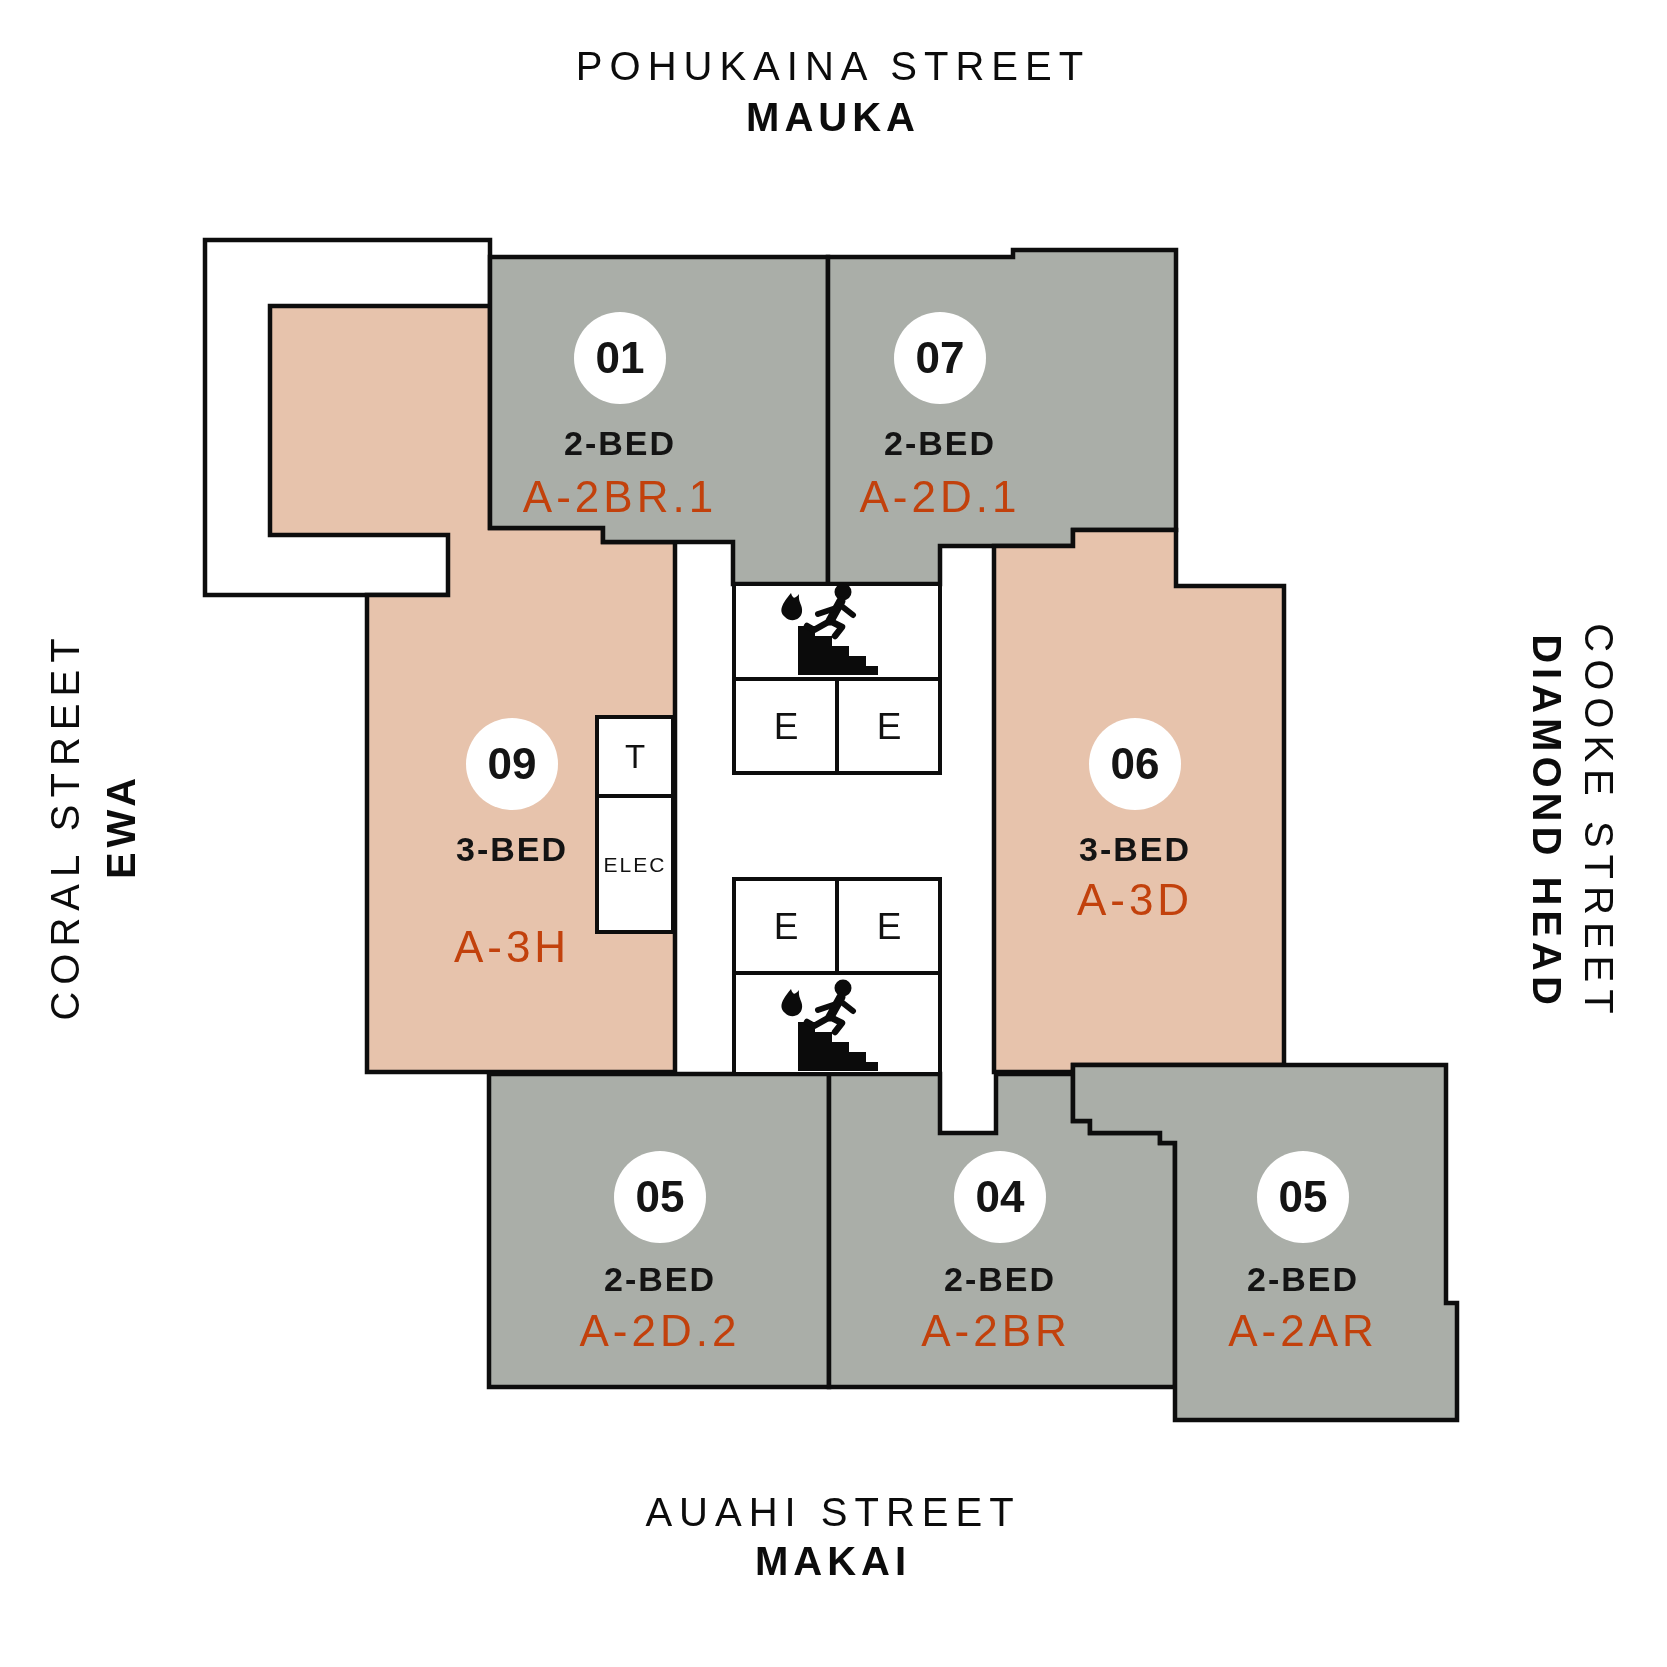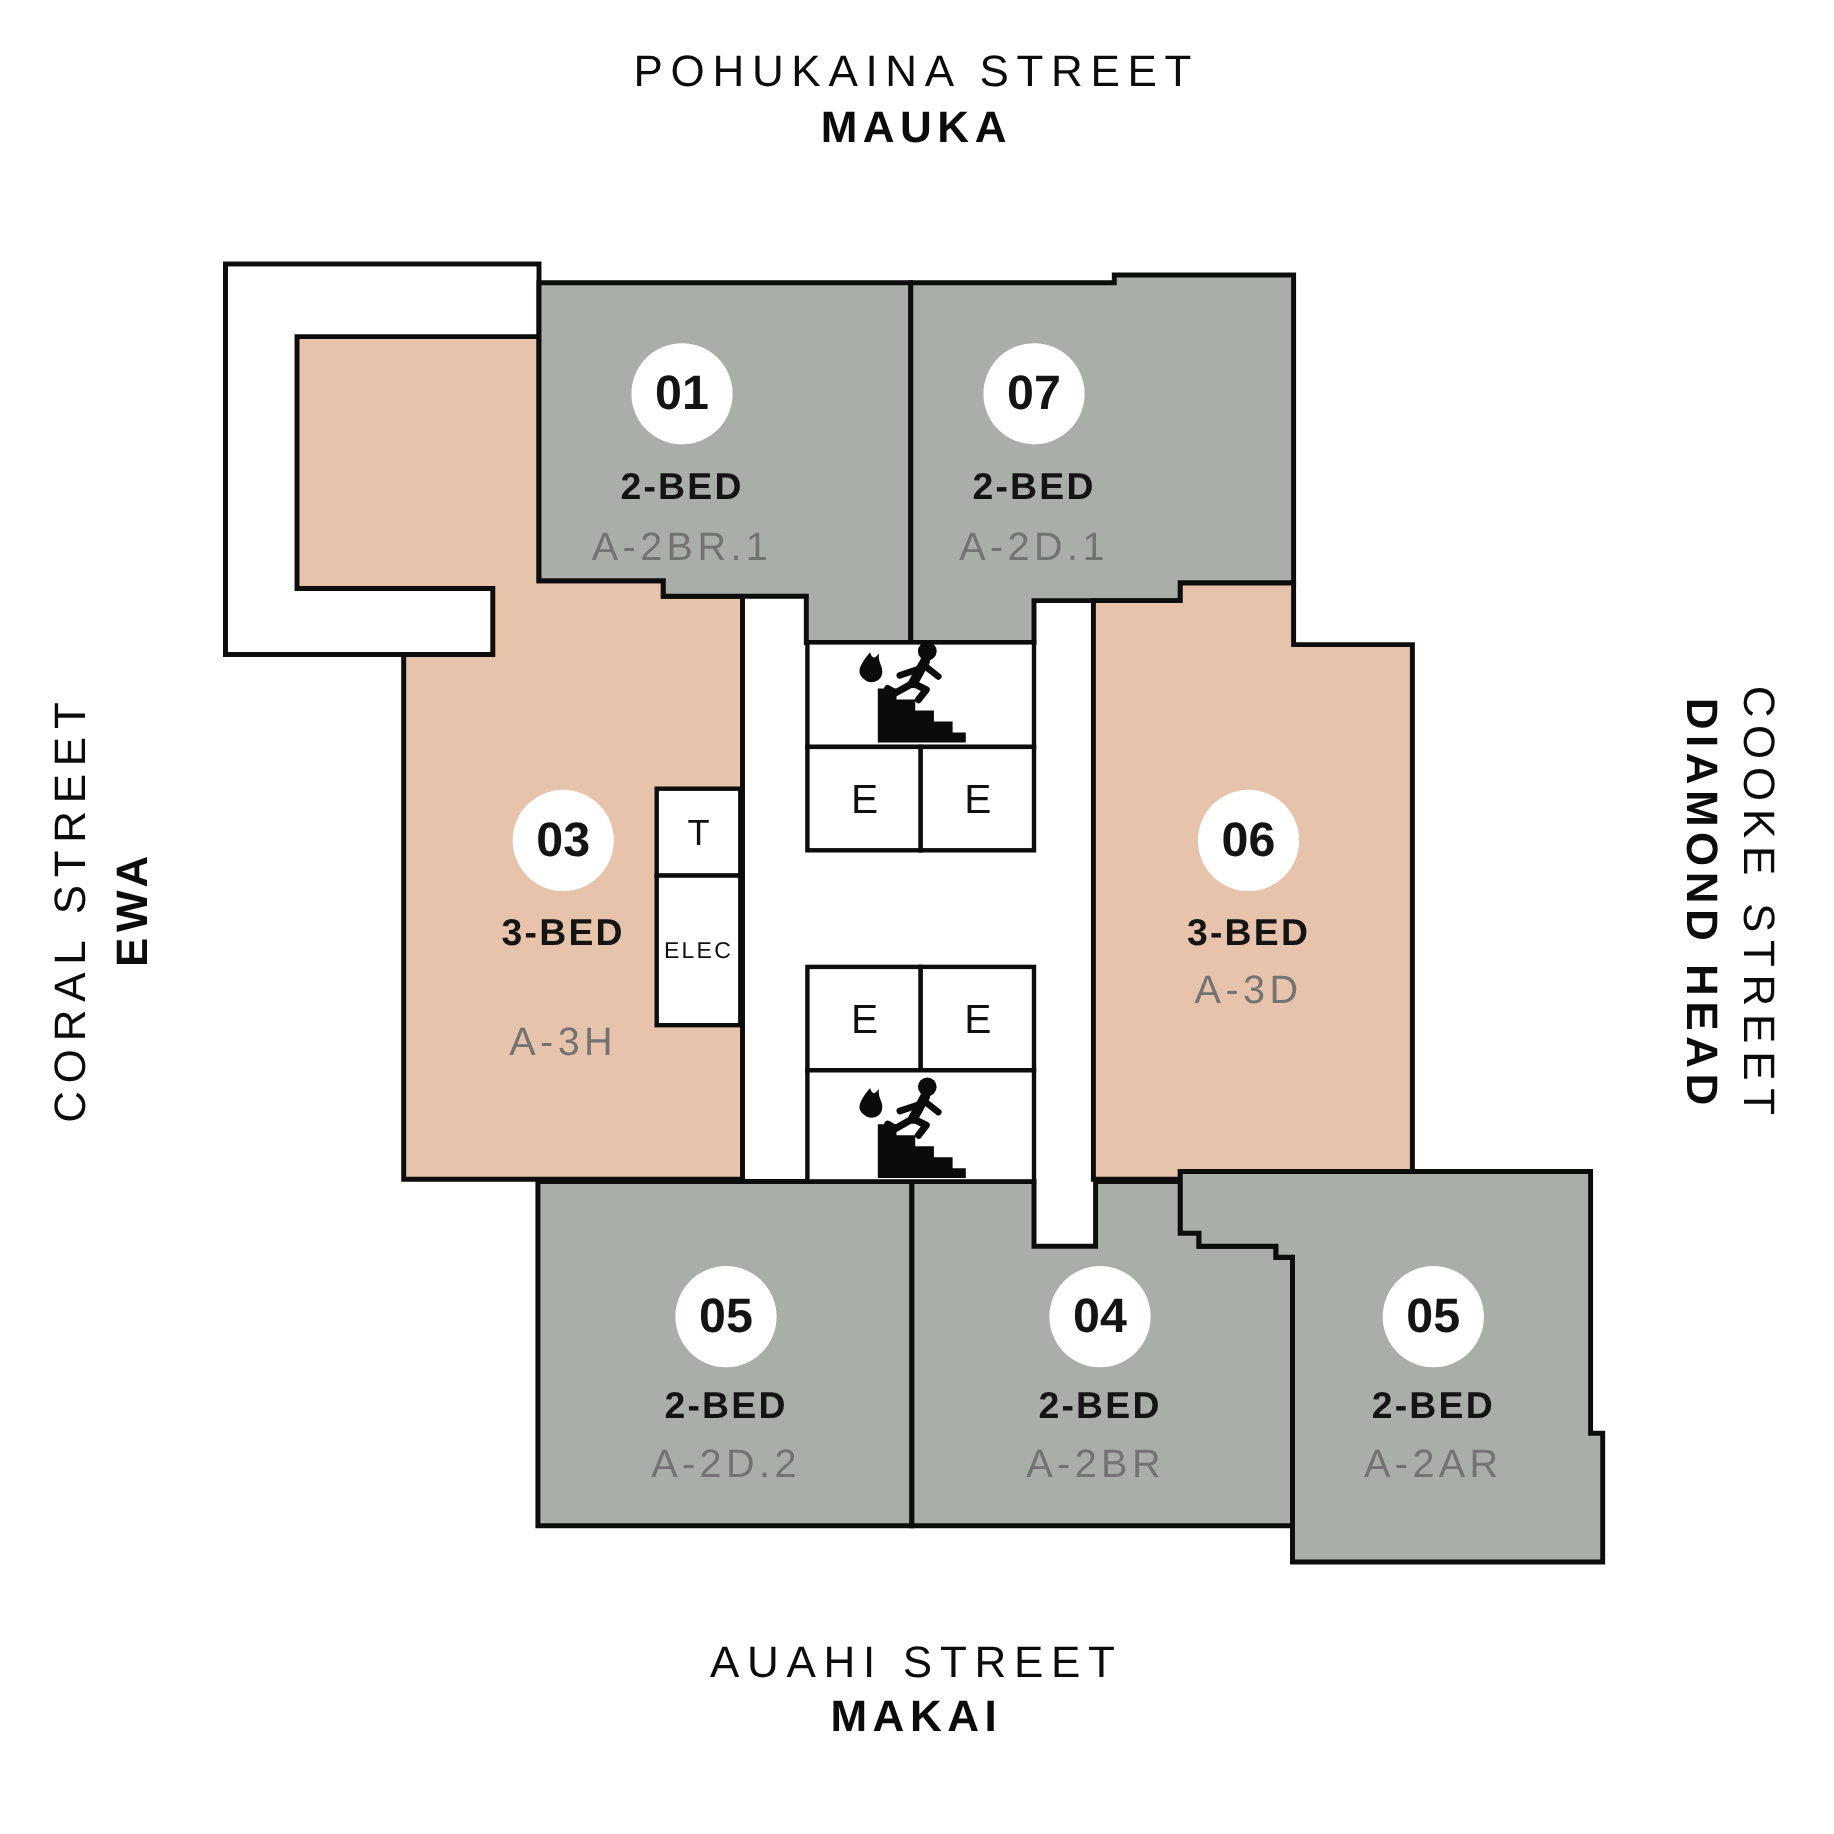--- a/index.html
+++ b/index.html
@@ -17,21 +17,21 @@
   .street{font-size:40px;letter-spacing:7px;color:#0c0c0c;}
   .direction{font-size:40px;font-weight:700;letter-spacing:5px;color:#0c0c0c;}
   .rot-left{transform:translate(-50%,-50%) rotate(-90deg);}
   .rot-right{transform:translate(-50%,-50%) rotate(90deg);}
   .unit-circle{
     width:92px;height:92px;border-radius:50%;background:#ffffff;
     display:flex;align-items:center;justify-content:center;
     font-size:44px;font-weight:700;color:#141414;
   }
   .unit-type{font-size:34px;font-weight:700;letter-spacing:2px;color:#141414;}
-  .unit-code{font-size:36px;letter-spacing:4px;color:#737373;}
+  .unit-code{font-size:44px;letter-spacing:4px;color:#c2410c;}
   .e-label{font-size:37px;color:#111;}
   .t-label{font-size:33px;color:#111;}
   .elec-label{font-size:21px;letter-spacing:2px;color:#111;}
 </style>
 </head>
 <body>
 
 <div class="canvas">
 
   <svg class="plan-svg" width="1667" height="1667" viewBox="0 0 1667 1667">
@@ -105,21 +105,21 @@
   <div class="lbl unit-type" style="left:620px;top:443px;">2-BED</div>
   <div class="lbl unit-code" style="left:620px;top:497px;">A-2BR.1</div>
 
   <div class="lbl" style="left:940px;top:358px;">
     <div class="unit-circle">07</div>
   </div>
   <div class="lbl unit-type" style="left:940px;top:443px;">2-BED</div>
   <div class="lbl unit-code" style="left:940px;top:497px;">A-2D.1</div>
 
   <div class="lbl" style="left:512px;top:764px;">
-    <div class="unit-circle">03</div>
+    <div class="unit-circle">09</div>
   </div>
   <div class="lbl unit-type" style="left:512px;top:849px;">3-BED</div>
   <div class="lbl unit-code" style="left:512px;top:947px;">A-3H</div>
 
   <div class="lbl" style="left:1135px;top:764px;">
     <div class="unit-circle">06</div>
   </div>
   <div class="lbl unit-type" style="left:1135px;top:849px;">3-BED</div>
   <div class="lbl unit-code" style="left:1135px;top:900px;">A-3D</div>
 

